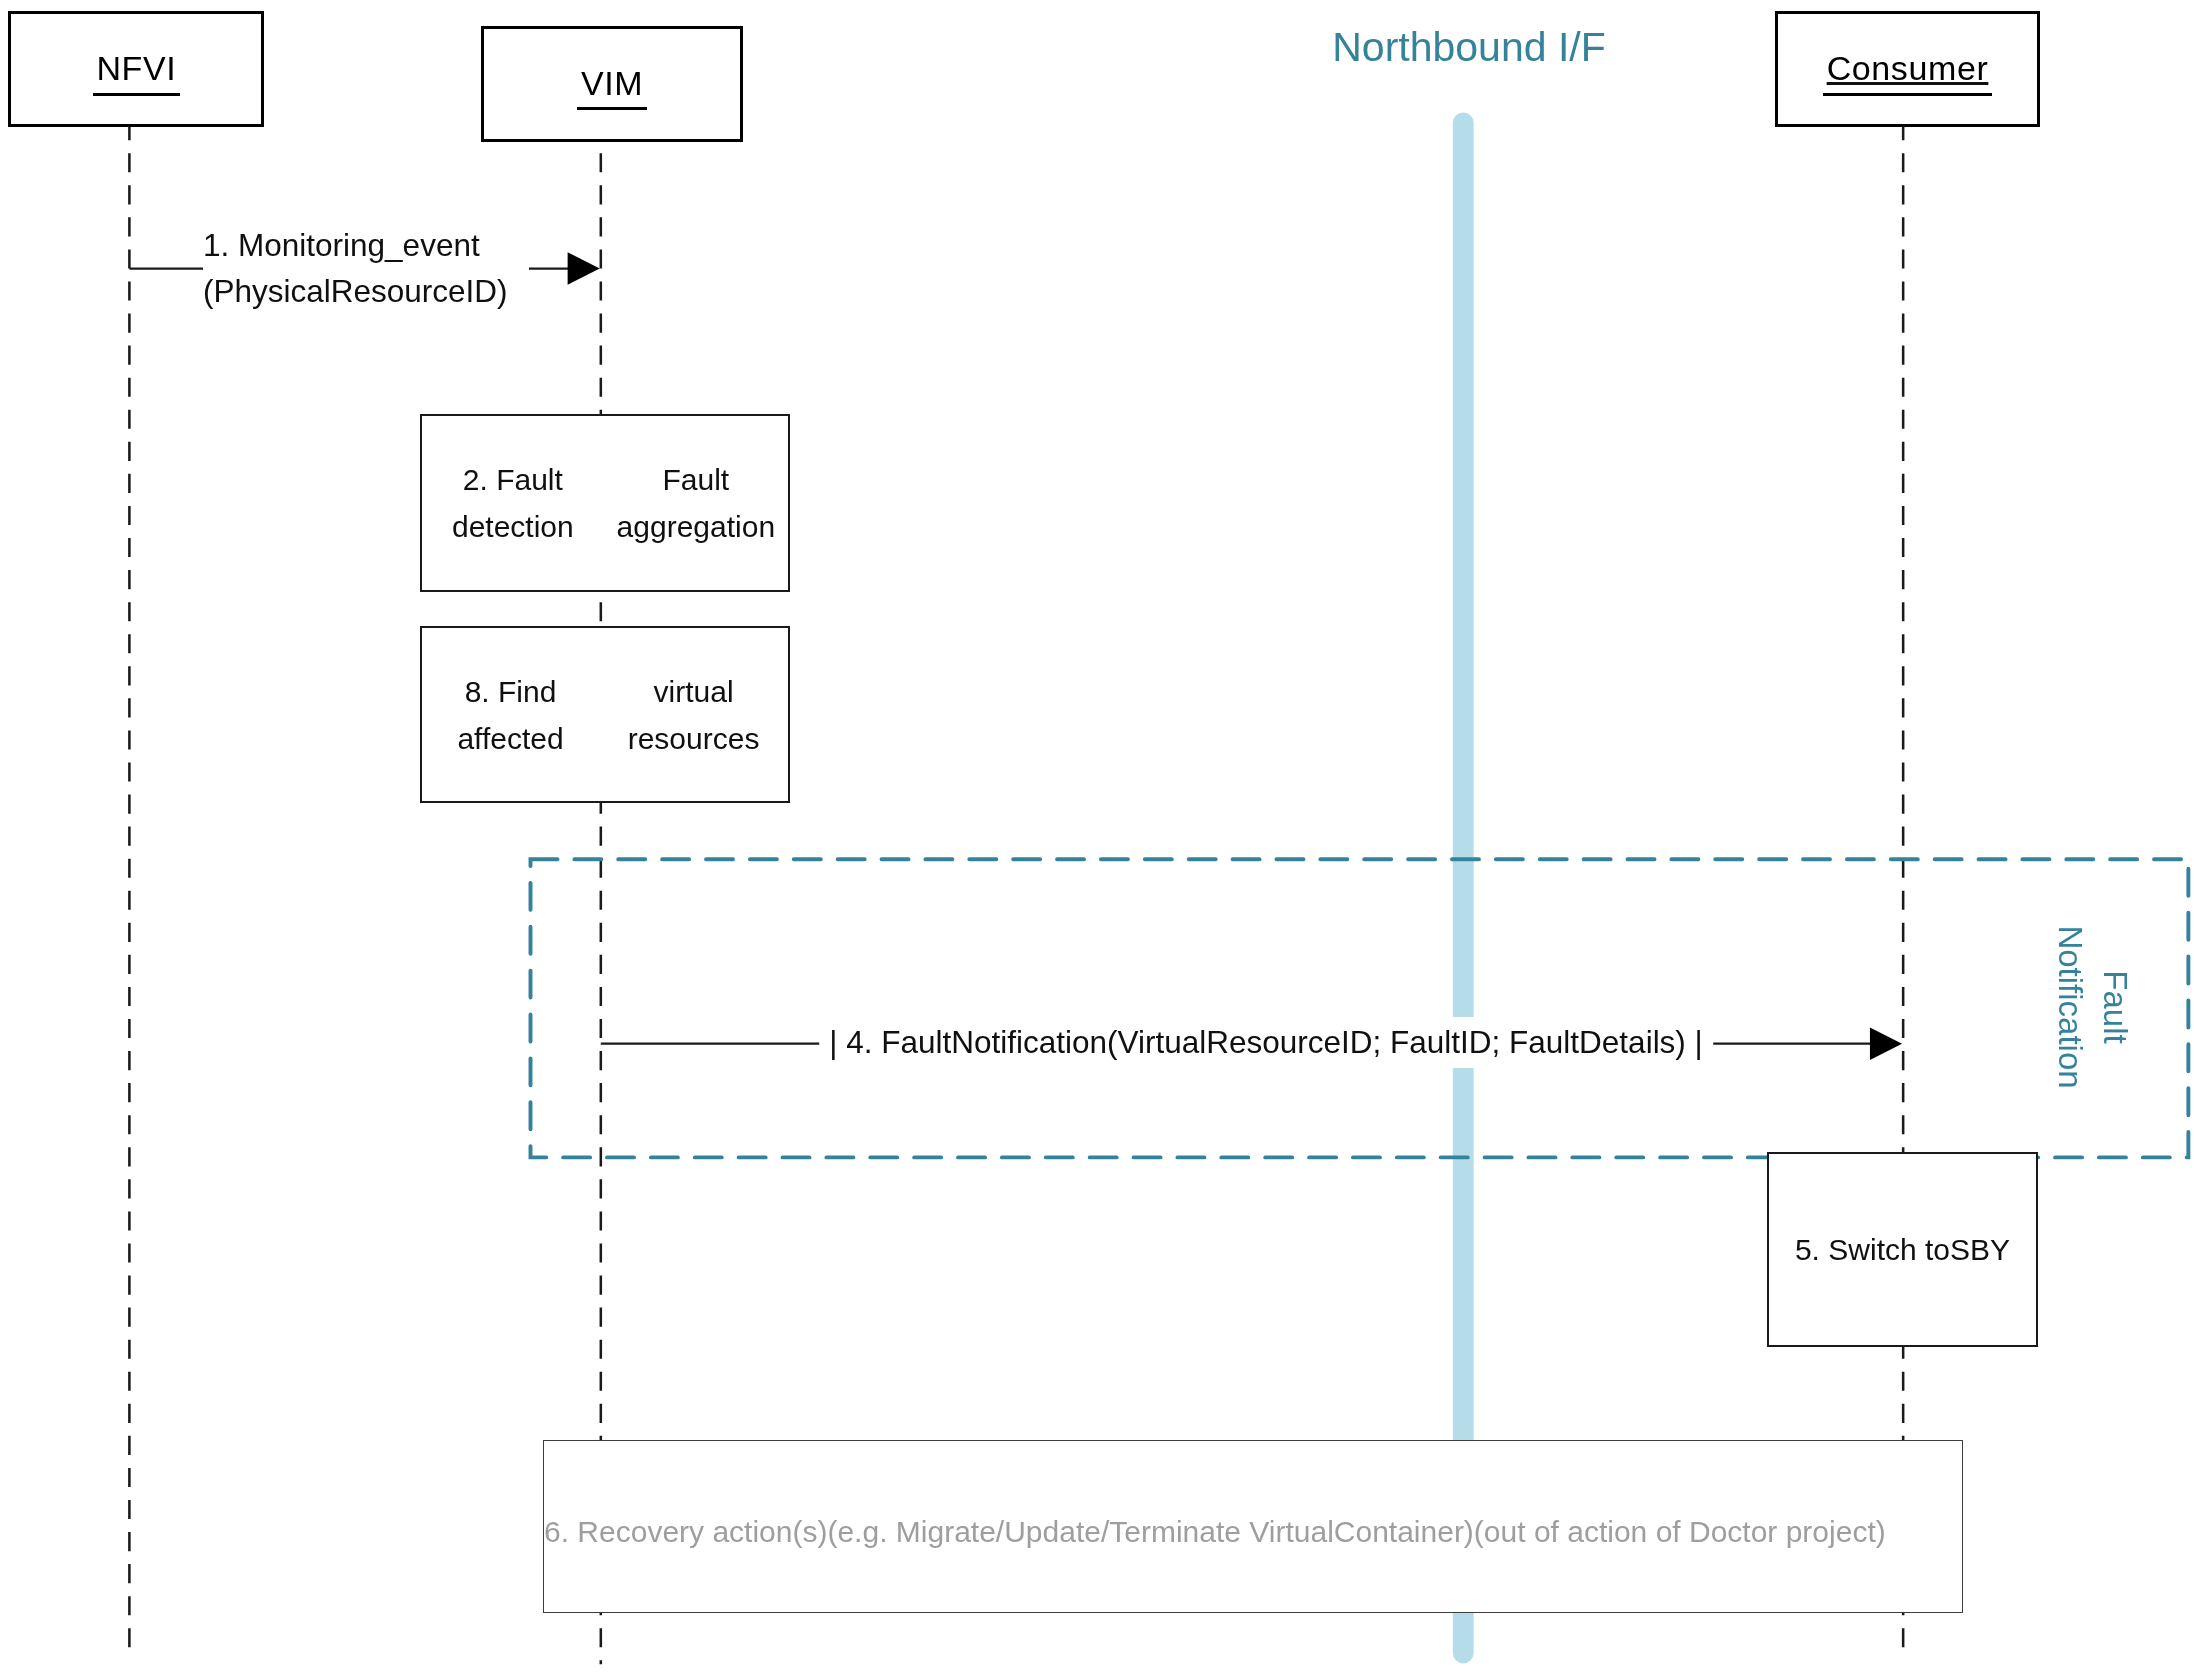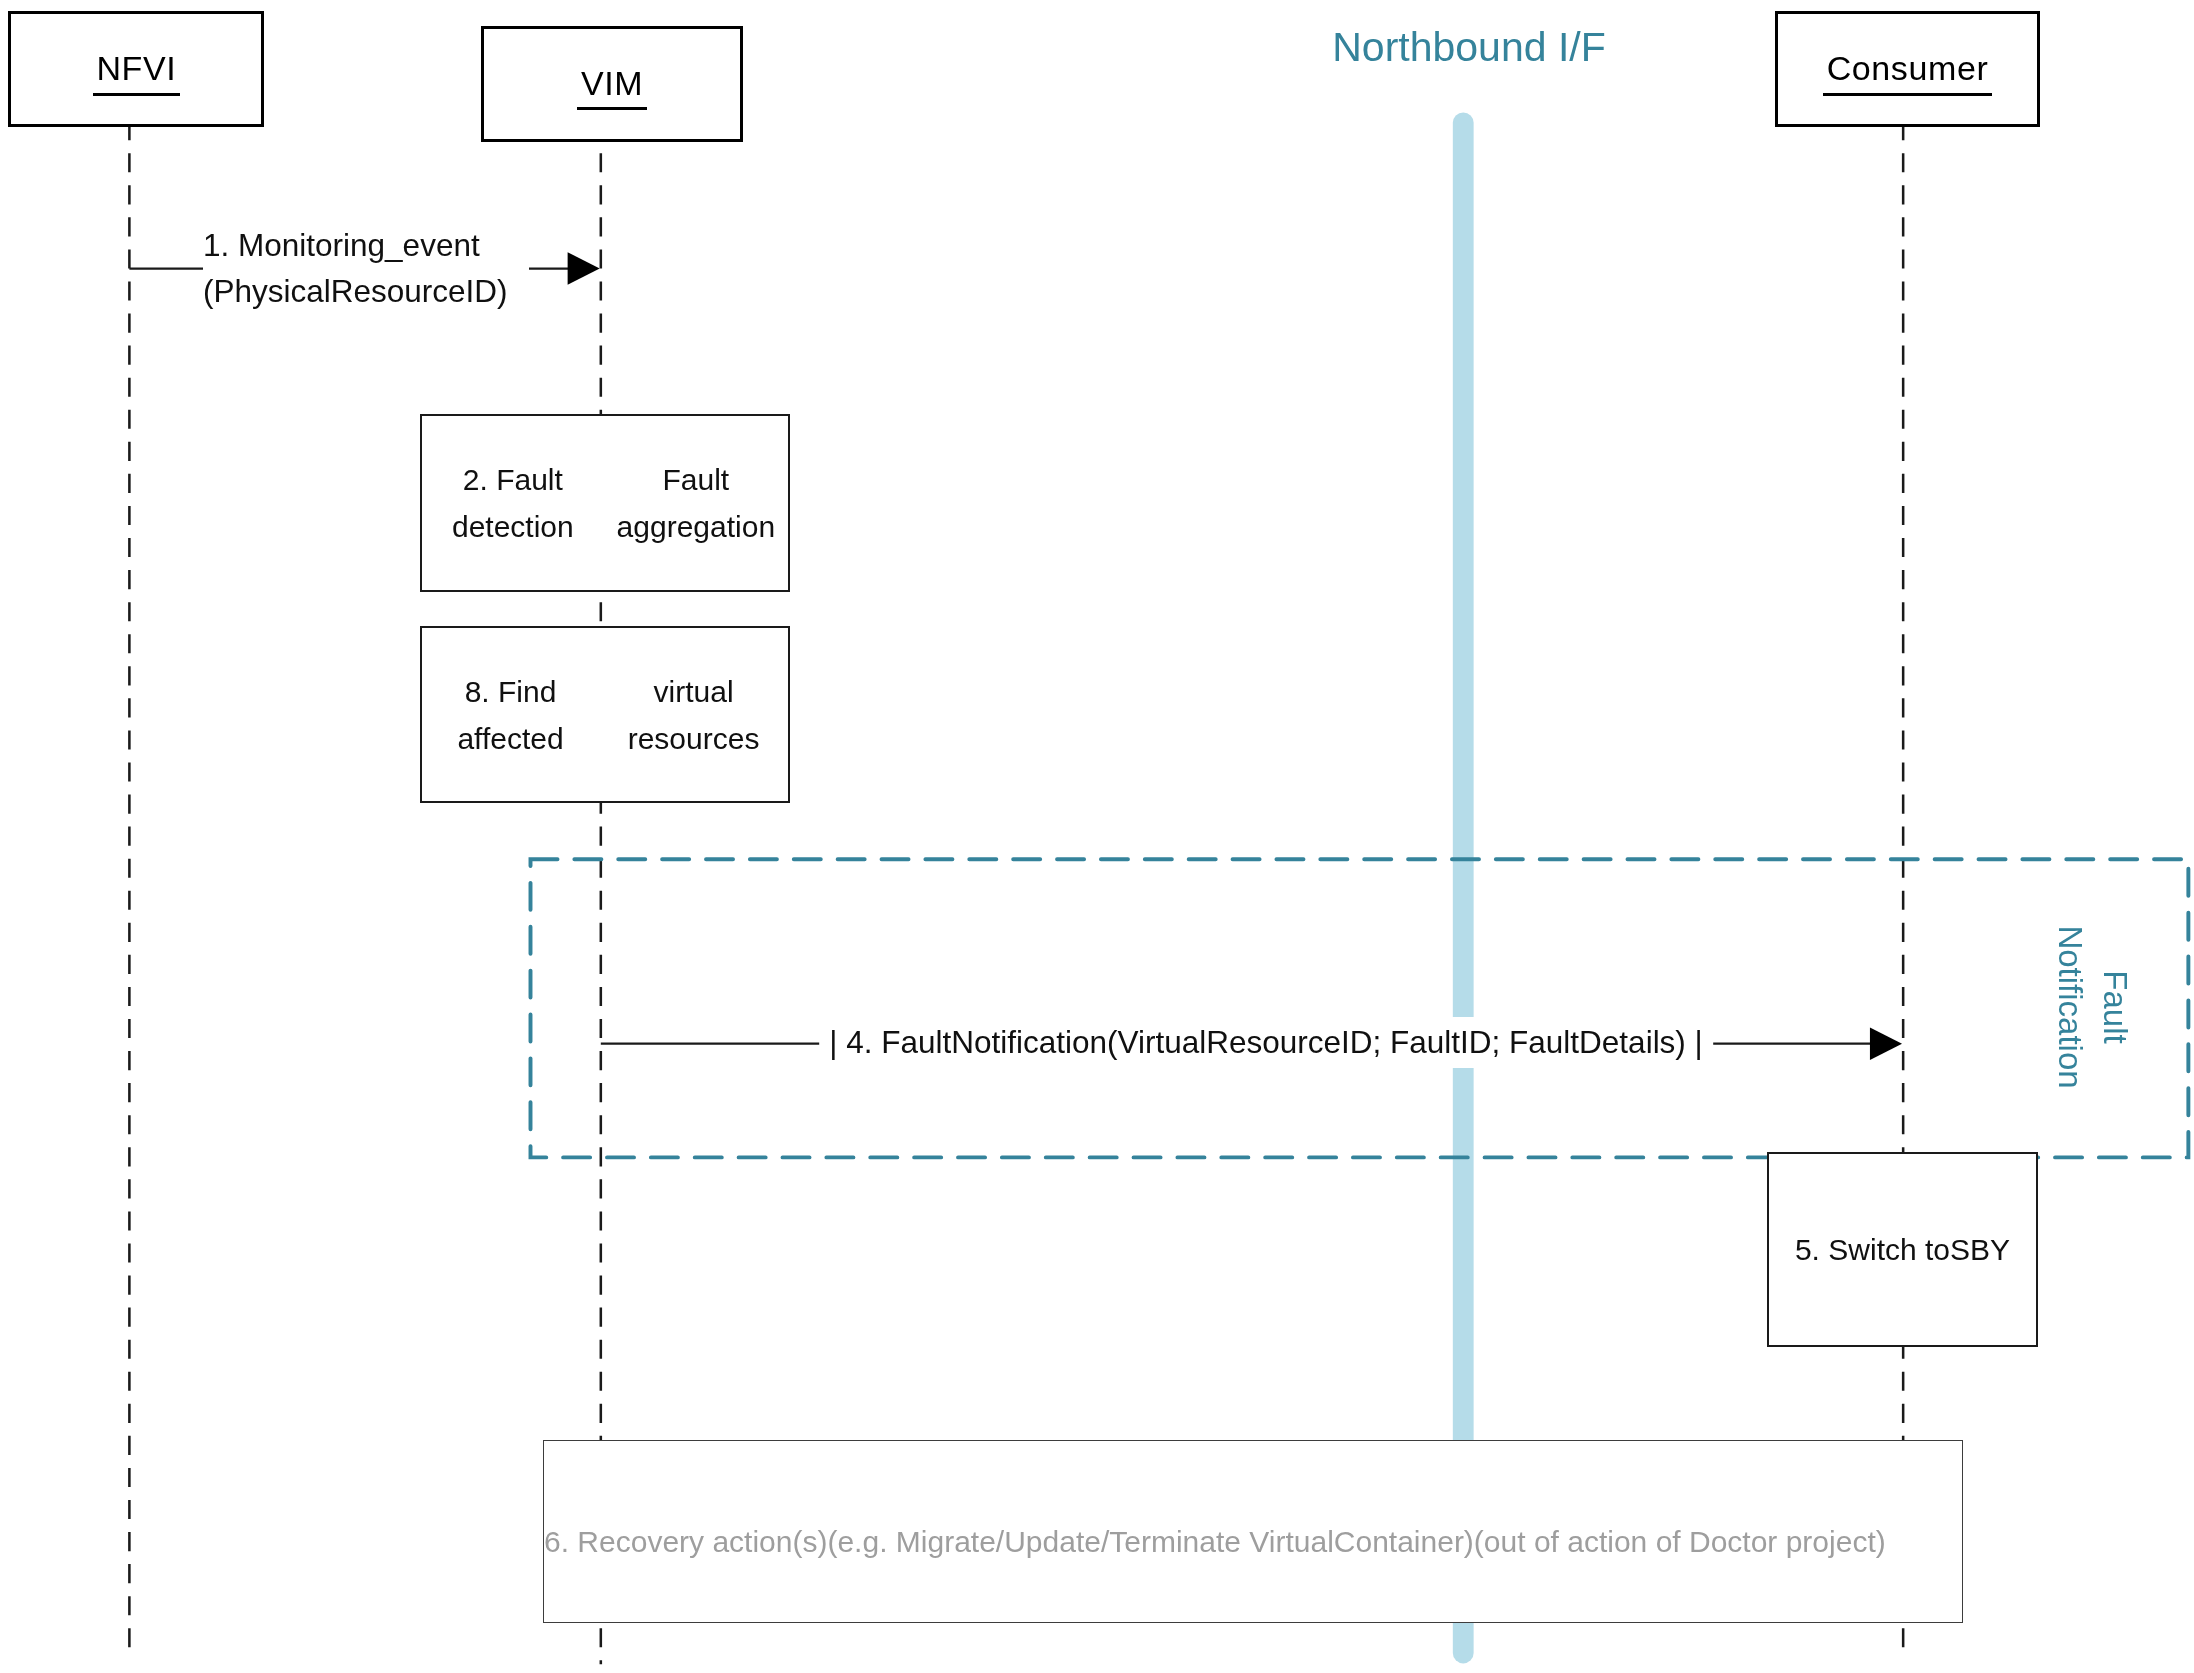--- a/index.html
+++ b/index.html
@@ -23,21 +23,21 @@
     text-align:center;font-size:41px;color:var(--teal,#35839B);
   }
   
   .abox{
     position:absolute;background:#fff;border:2.3px solid #1a1a1a;
     display:flex;flex-direction:row;align-items:center;justify-content:center;
     text-align:center;font-size:30px;line-height:47px;color:#101010;
   }
   .abox.gray{
     border:1.7px solid #3d3d3d;color:var(--gray,#9E9E9E);
-    font-size:30px;line-height:45px;justify-content:flex-start;padding-top:20px;
+    font-size:30px;line-height:45px;justify-content:flex-start;padding-top:10px;
   }
   
   .msglabel{
     position:absolute;background:#fff;text-align:left;
     font-size:31.5px;line-height:46px;color:#101010;white-space:nowrap;
   }
   .msg4{transform:translateX(-50%);padding:2.3px 10px;}
   
   .grouplabel{
     position:absolute;left:1972px;top:959px;width:236px;height:96px;
@@ -66,21 +66,21 @@
 
     <rect x="943" y="1527" width="2947" height="530" fill="none" stroke="#35839B" stroke-width="7" stroke-dasharray="48 30" stroke-linecap="round"></rect>
   </svg>
 
   <div class="pbox" style="left:8.4px;top:11.3px;width:250px;height:110px;">
     <span class="plabel">NFVI</span>
   </div>
   <div class="pbox" style="left:481px;top:26px;width:256px;height:110px;">
     <span class="plabel">VIM</span>
   </div>
-  <div class="pbox" style="left:1775px;top:11.3px;width:259px;height:110px;">
+  <div class="pbox" style="left:1775px;top:11.3px;width:259px;height:110px;text-decoration:underline;">
     <span class="plabel">Consumer</span>
   </div>
 
   <div class="title">Northbound I/F</div>
 
   <div class="msglabel" style="left:203px;top:222px;width:326px;">
     <div>1. Monitoring_event</div>
     <div>(PhysicalResourceID)</div>
   </div>
 

